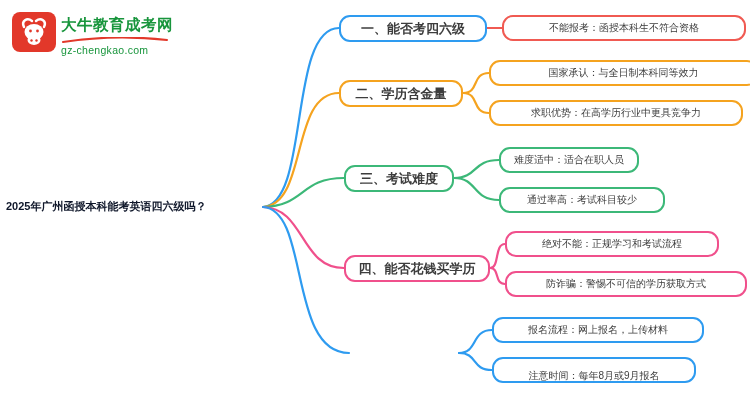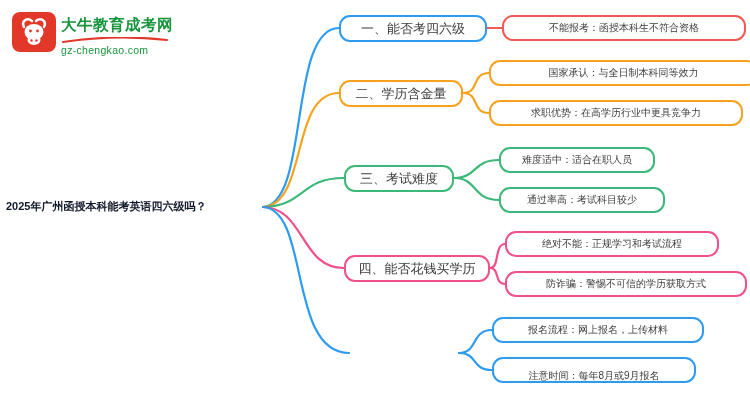--- a/index.html
+++ b/index.html
@@ -10,21 +10,21 @@
   }
   #stage{position:absolute;left:0;top:0;width:750px;height:410px;padding-left:12px;}
   svg.wires{position:absolute;left:0;top:0;width:750px;height:410px;z-index:1;}
   path.connector{fill:none;stroke-width:2.2;stroke-linecap:round;}
   .node{
     position:absolute;z-index:2;box-sizing:border-box;
     background:#ffffff;border:2px solid #999;border-radius:11px;
     display:flex;align-items:center;justify-content:center;
     color:#3d3d3d;white-space:nowrap;line-height:1;
   }
-  .branch{height:27px;font-size:13px;font-weight:normal;}
+  .branch{height:27px;font-size:13px;font-weight:bold;}
   .leaf{height:26px;font-size:10px;}
   .b-blue{border-color:#2e9bf0;}
   .b-orange{border-color:#f5a31f;}
   .b-green{border-color:#3cb878;}
   .b-pink{border-color:#f0508c;}
   .b-red{border-color:#f05a52;}
   #root-label{
     position:absolute;left:6px;top:199px;width:258px;z-index:2;
     font-size:11px;font-weight:bold;color:#0f172a;white-space:nowrap;
   }
@@ -103,21 +103,21 @@
       <span>不能报考：函授本科生不符合资格</span>
     </div>
 
   <div class="node leaf b-orange" style="left:489px;top:60px;width:269px;align-items:center;">
       <span>国家承认：与全日制本科同等效力</span>
     </div>
   <div class="node leaf b-orange" style="left:489px;top:100px;width:254px;">
       <span>求职优势：在高学历行业中更具竞争力</span>
     </div>
 
-  <div class="node leaf b-green" style="left:499px;top:147px;width:156px;">
+  <div class="node leaf b-green" style="left:499px;top:147px;width:140px;">
       <span>难度适中：适合在职人员</span>
     </div>
   <div class="node leaf b-green" style="left:499px;top:187px;width:166px;">
       <span>通过率高：考试科目较少</span>
     </div>
 
   <div class="node leaf b-pink" style="left:505px;top:231px;width:214px;">
       <span>绝对不能：正规学习和考试流程</span>
     </div>
   <div class="node leaf b-pink" style="left:505px;top:271px;width:242px;">

